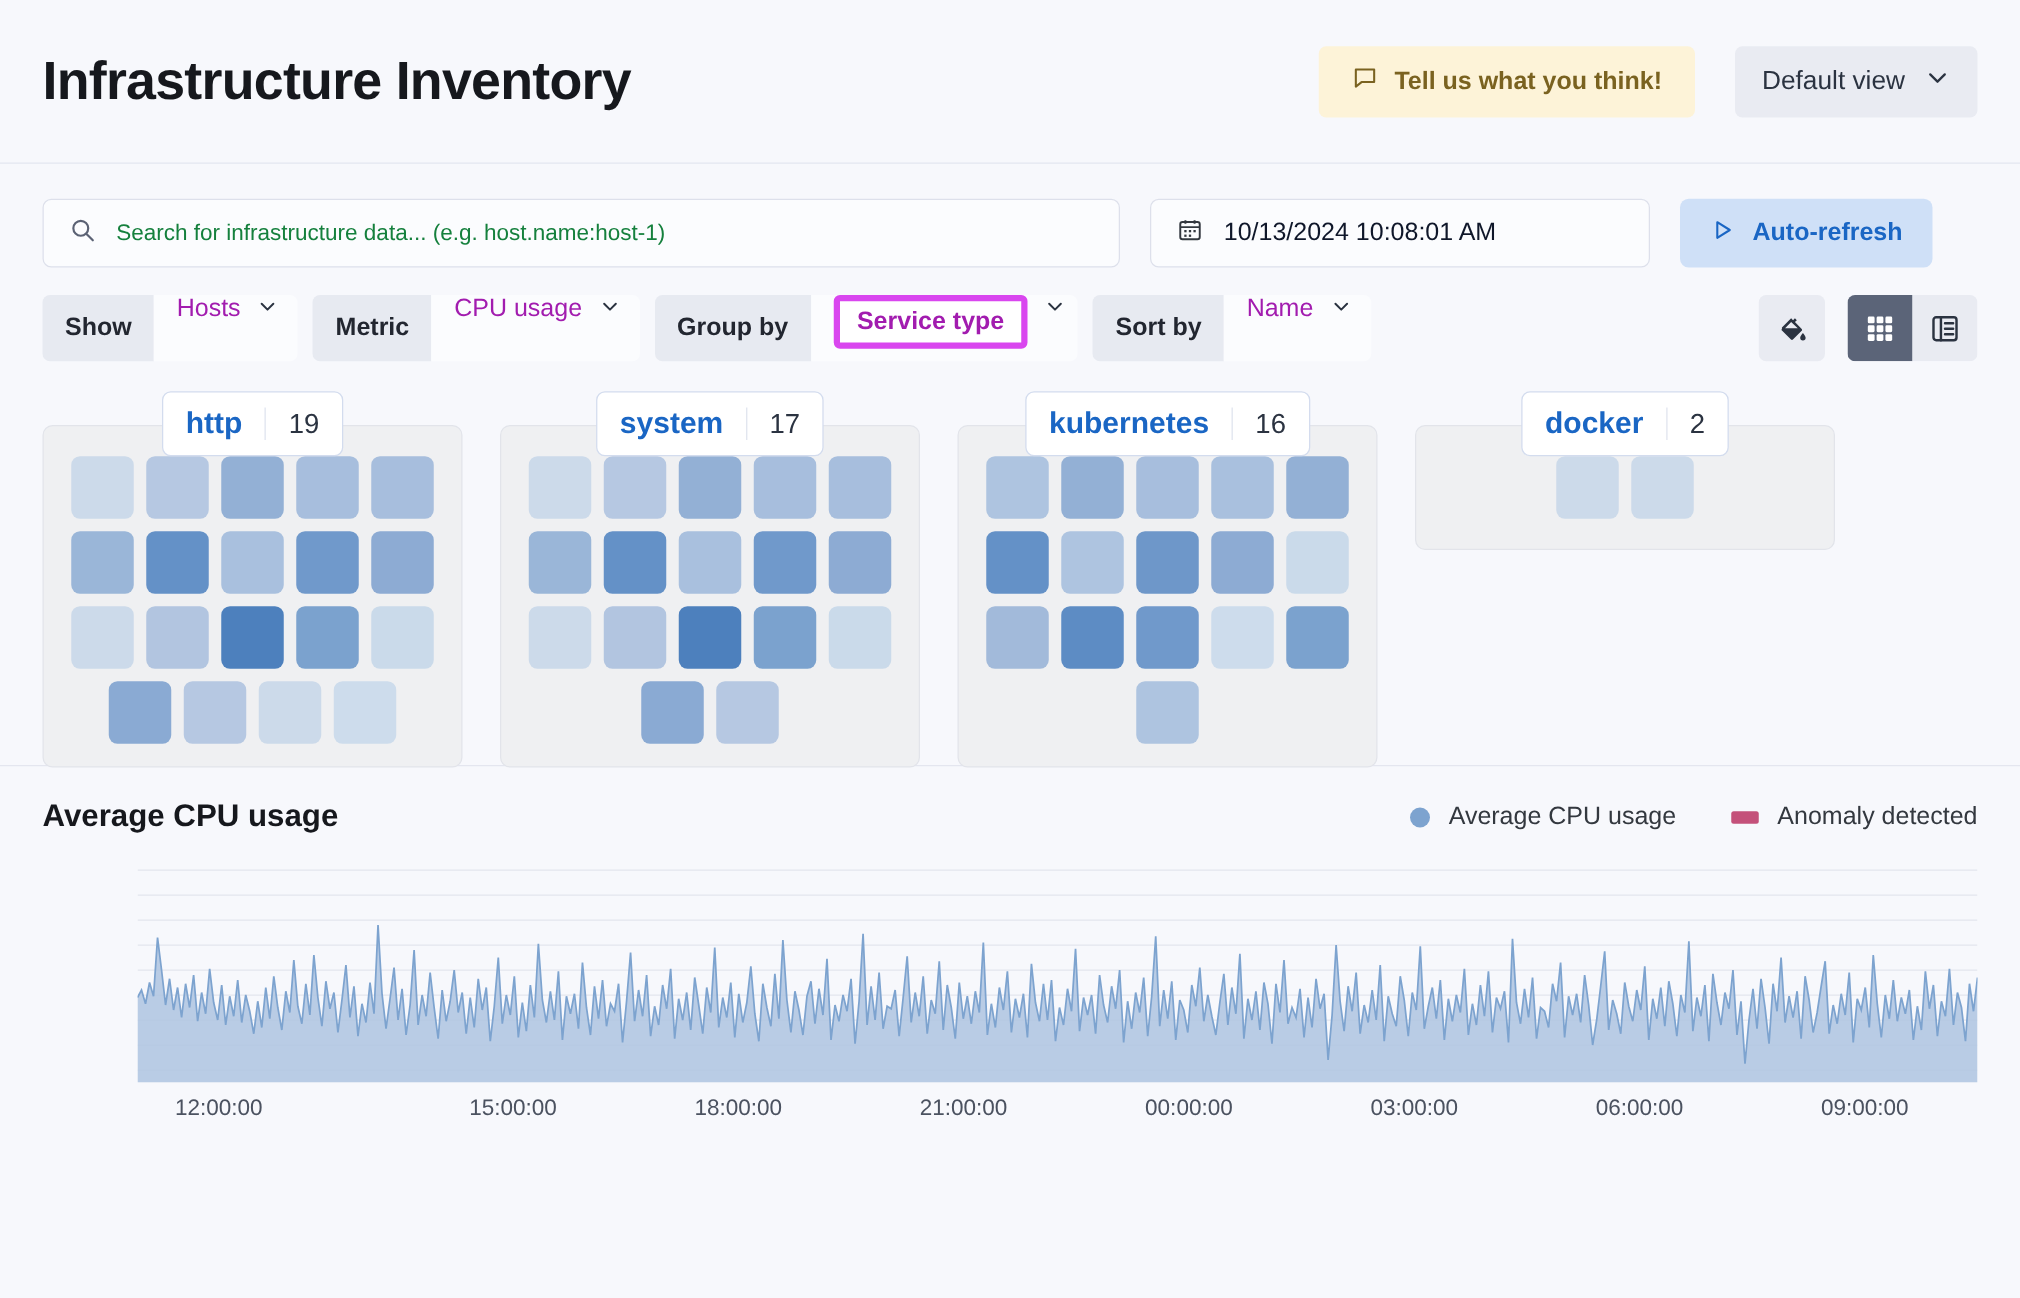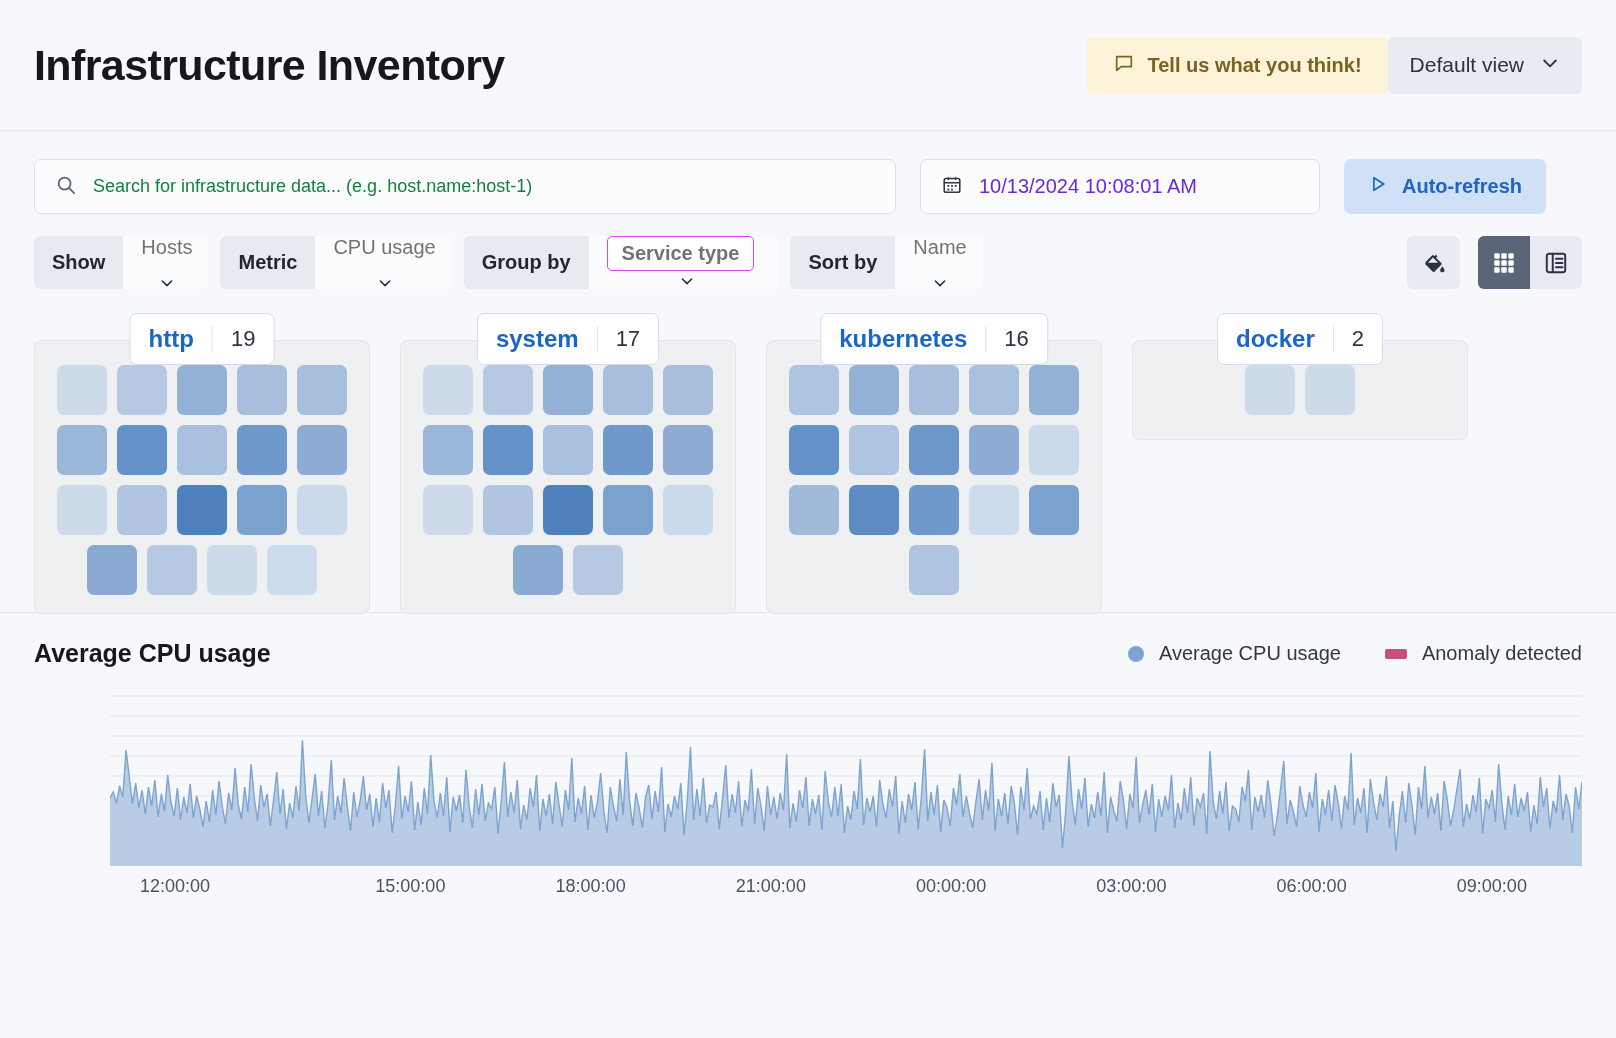--- a/index.html
+++ b/index.html
@@ -18,21 +18,21 @@
     height: 131px;
     display: flex; align-items: center;
     padding: 0 34px;
     background: #f7f8fc;
     border-bottom: 1px solid #e4e6ef;
   }
   .page-title {
     font-size: 43px; font-weight: 700; letter-spacing: -0.6px;
     color: #16181d; margin: 0; flex: 0 0 auto;
   }
-  .header-right { margin-left: auto; display: flex; align-items: center; }
+  .header-right { margin-left: auto; display: flex; align-items: center; gap: 32px; }
   .feedback-btn {
     background: #fdf3d8; color: #7a6220;
     border: none; border-radius: 6px;
     height: 57px; padding: 0 26px;
     display: flex; align-items: center; gap: 13px;
     font-size: 20px; font-weight: 700; cursor: pointer;
     font-family: "Liberation Sans", sans-serif;
   }
   .default-view-btn {
     background: #e9ebf2; color: #2b3341;
@@ -51,45 +51,45 @@
     background: #fbfcfe; border: 1px solid #dde0eb; border-radius: 7px;
     display: flex; align-items: center; gap: 16px; padding: 0 20px;
     max-width: 862px;
   }
   .search-placeholder { color: #15803d; font-size: 18px; }
   .date-box {
     width: 400px; height: 55px;
     background: #fbfcfe; border: 1px solid #dde0eb; border-radius: 7px;
     display: flex; align-items: center; gap: 16px; padding: 0 20px;
   }
-  .date-text { color: #6d28d9; font-size: 20px; }
+  .date-text { color: #0f172a; font-size: 20px; }
   .refresh-btn {
     height: 55px; padding: 0 24px;
     background: #cfe0f7; border: none; border-radius: 7px;
     display: flex; align-items: center; gap: 14px;
     color: #1a66c4; font-size: 20px; font-weight: 700; cursor: pointer;
     font-family: "Liberation Sans", sans-serif;
   }
 
   .row2 { display: flex; align-items: center; margin-top: 22px; position: relative; }
   .ctrl-group { display: flex; align-items: center; margin-right: 12px; }
   .ctrl-label {
     background: #e7eaf1; color: #222630;
     font-size: 20px; font-weight: 700;
     height: 53px; display: flex; align-items: center; padding: 0 18px;
     border-radius: 6px 0 0 6px;
   }
   .ctrl-value {
-    background: #fbfcfe; color: #737373; font-size: 20px;
-    height: 53px; display: flex; align-items: center; gap: 14px;
-    padding: 0 16px 0 18px; border-radius: 0 6px 6px 0; cursor: pointer; flex-direction: column;
+    background: #fbfcfe; color: #a21caf; font-size: 20px;
+    height: 53px; display: flex; align-items: flex-start; gap: 14px;
+    padding: 0 16px 0 18px; border-radius: 0 6px 6px 0; cursor: pointer;
   }
   .ctrl-value.boxed { gap: 0; padding-right: 10px; }
   .pill {
-    border: 1px solid #d946ef; border-radius: 5px;
+    border: 5px solid #d946ef; border-radius: 5px;
     padding: 5px 14px; background: #fff; font-weight: 700; font-size: 20px;
     margin-right: 14px;
   }
   .chev { width: 16px; height: 16px; display: inline-block; }
 
   .toolbar-right { margin-left: auto; display: flex; align-items: center; gap: 18px; }
   .icon-btn {
     width: 53px; height: 53px; border-radius: 6px; background: #e9ebf2;
     display: flex; align-items: center; justify-content: center; cursor: pointer; border: none;
   }

